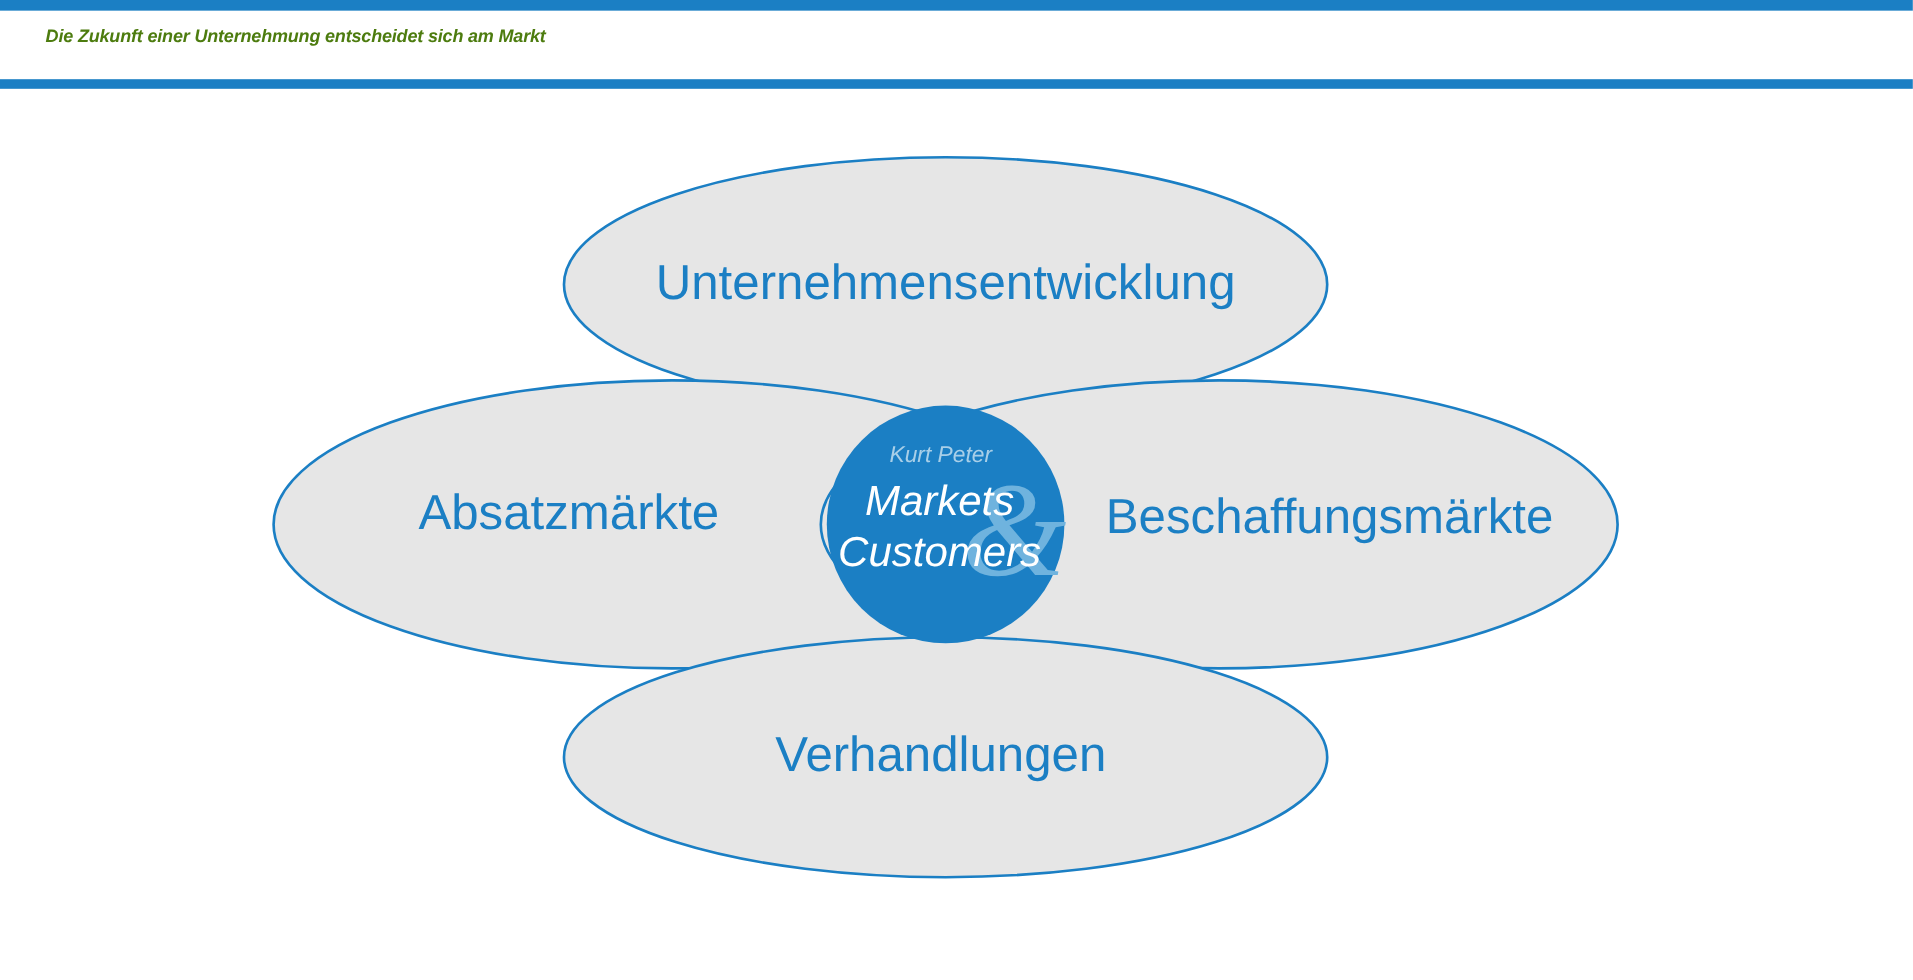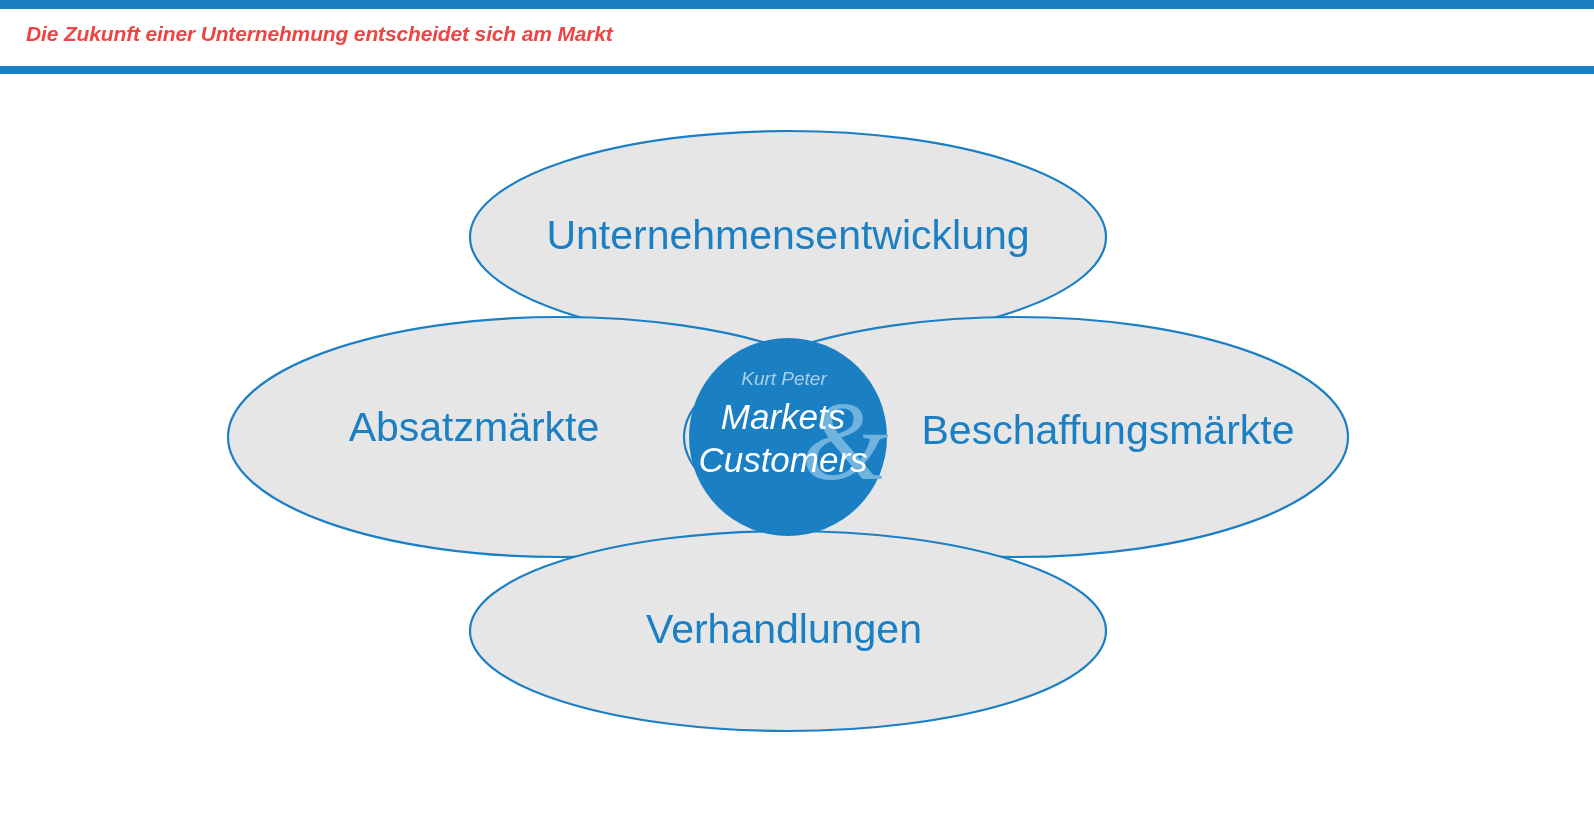--- a/index.html
+++ b/index.html
@@ -36,26 +36,26 @@
     position: absolute;
     left: 0;
     top: 9px;
     width: 1594px;
     height: 57px;
     background: #ffffff;
   }
 
   .slide-title {
     position: absolute;
-    left: 26px;
+    left: 38px;
     top: 22px;
-    font-size: 21px;
+    font-size: 15px;
     font-weight: bold;
     font-style: italic;
-    color: #ef4444;
+    color: #4d7c0f;
     letter-spacing: -0.15px;
     white-space: nowrap;
     font-family: "Liberation Sans", sans-serif;
   }
 
   
   #diagram {
     position: absolute;
     left: 0;
     top: 74px;

